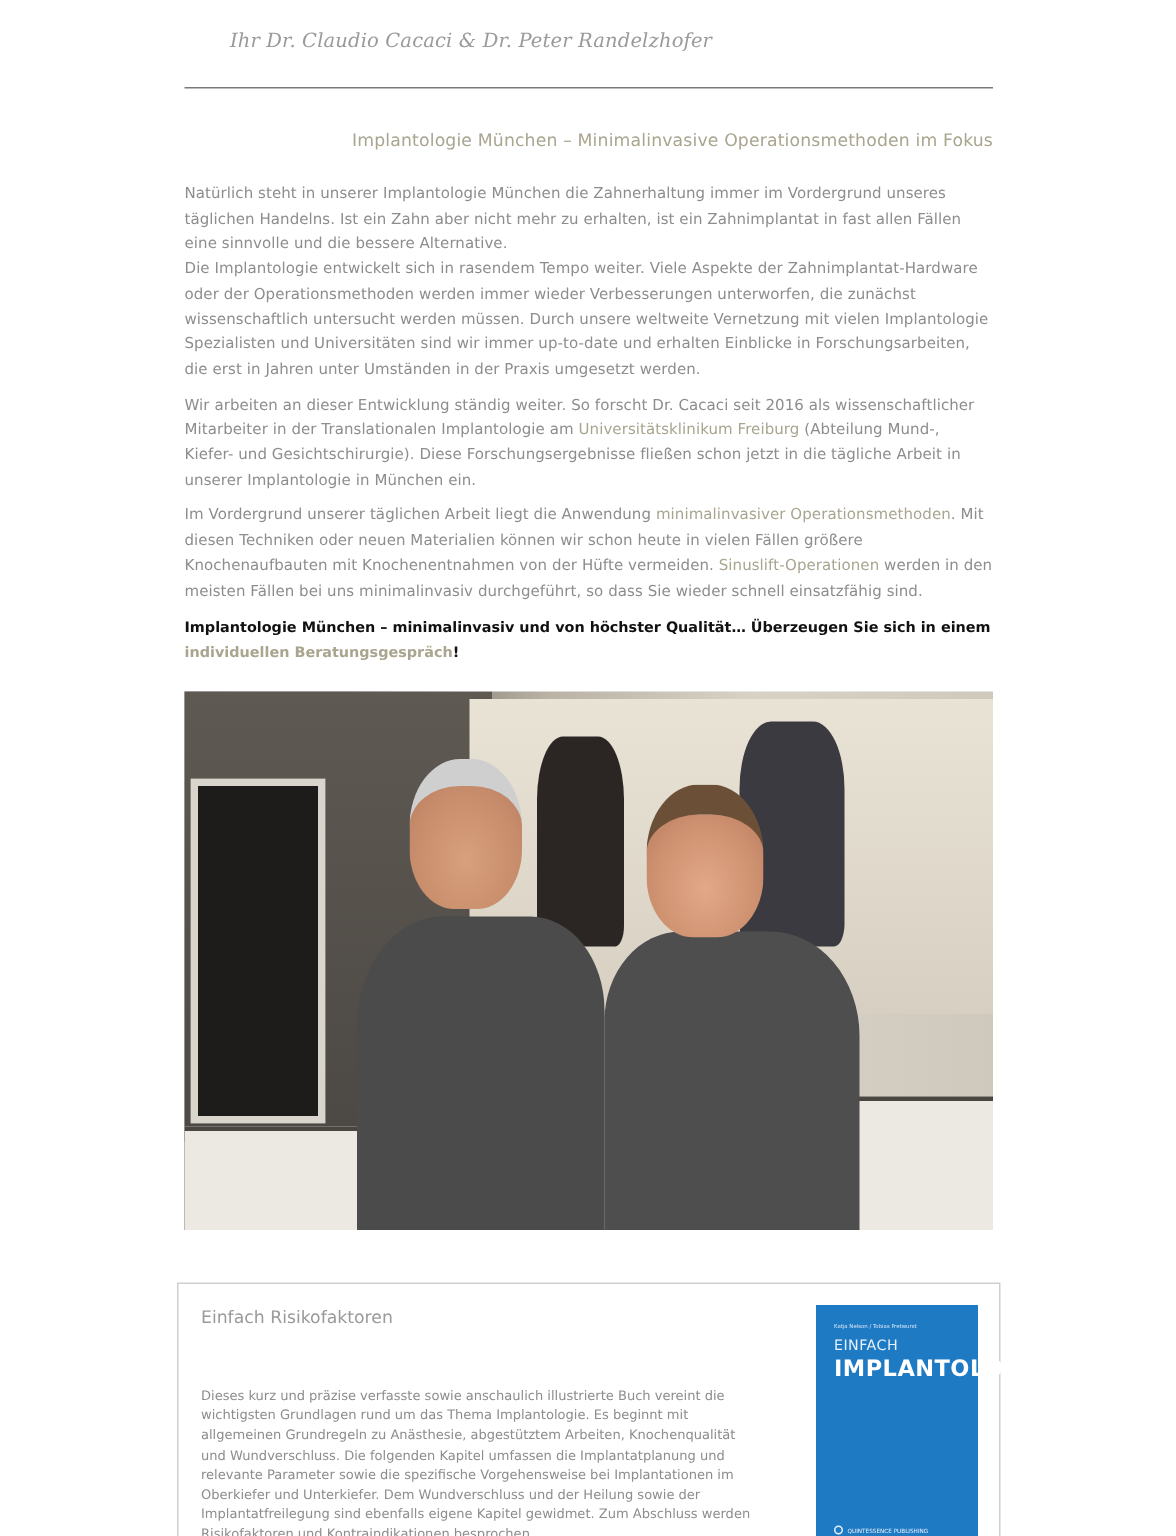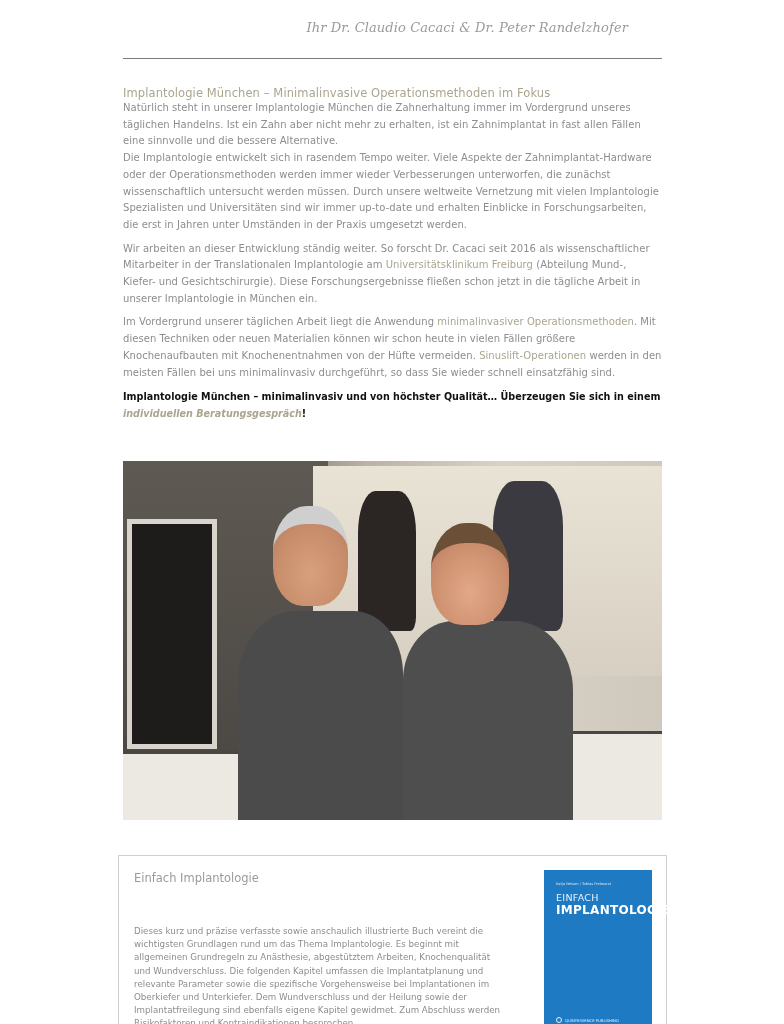--- a/index.html
+++ b/index.html
@@ -1,31 +1,32 @@
 <!DOCTYPE html>
 <html><head>
 <meta charset="utf-8">
 <style>
   * { box-sizing: border-box; margin: 0; padding: 0; }
   html, body { width: 784px; height: 1024px; overflow: hidden; background: #ffffff; }
   body { font-family: "DejaVu Sans", sans-serif; color: #8a8a8a; position: relative; }
   .tagline {
-    position: absolute; top: 20px; left: 0; width: 628px; text-align: right;
+    position: absolute; top: 20px; left: 0; width: 628px; text-align: center;
     font-family: "DejaVu Serif", serif; font-style: italic; font-size: 13px; color: #9a9a9a;
     letter-spacing: 0.1px;
   }
   .header-rule { position: absolute; top: 58px; left: 123px; width: 539px; height: 1px; background: #7a7a7a; }
   .main { position: absolute; top: 86px; left: 123px; width: 539px; }
   .page-title {
-    text-align: left; font-size: 11.5px; color: #a9a58f; font-weight: normal; letter-spacing: 0.1px;
+    text-align: right; font-size: 11.5px; color: #a9a58f; font-weight: normal; letter-spacing: 0.1px;
+    margin-bottom: 22px;
   }
   p.body { font-size: 10px; line-height: 16.7px; color: #8d8d8d; margin-bottom: 7px; letter-spacing: 0.05px; }
   p.body .link { color: #a9a58f; margin-top: 40px; }
   p.cta { font-size: 9.6px; line-height: 17px; color: #111; font-weight: bold; margin-top: 0; }
-  p.cta .link { color: #a9a58f; font-style: italic; }
+  p.cta .link { color: #a9a58f; }
   .photo {
     position: absolute; top: 461px; left: 123px; width: 539px; height: 359px; overflow: hidden;
     background: linear-gradient(90deg, #5a5550 0%, #6d675f 22%, #b9b2a5 45%, #d8d2c6 70%, #cfc9bd 100%);
   }
   .photo .wall-dark { position: absolute; left: 0; top: 0; width: 205px; height: 300px; background: linear-gradient(180deg,#5e5953,#4c4843); }
   .photo .door { position: absolute; left: 4px; top: 58px; width: 90px; height: 230px; border: 5px solid #d9d4cc; background: #1e1c1b; }
   .photo .mural { position: absolute; left: 190px; top: 5px; width: 349px; height: 210px; background: linear-gradient(180deg,#e9e3d6,#d7d0c2); }
   .photo .counter-l { position: absolute; left: 0; top: 290px; width: 125px; height: 69px; background: #ece8e2; border-top: 3px solid #4a4743; }
   .photo .counter-r { position: absolute; left: 440px; top: 270px; width: 99px; height: 89px; background: #ece8e2; border-top: 3px solid #4a4743; }
   .photo .person { position: absolute; border-radius: 40% 40% 8% 8%; }
@@ -40,21 +41,21 @@
   }
   .book-title { position: absolute; top: 15px; left: 15px; font-size: 11.5px; color: #9a9a9a; }
   .book-text { position: absolute; top: 40px; left: 15px; width: 370px; }
   .book-text p { font-size: 8.7px; line-height: 13.2px; color: #8d8d8d; margin-bottom: 7px; margin-top: 29px; }
   .book-cover {
     position: absolute; top: 14px; left: 425px; width: 108px; height: 170px; background: #1f7ac4;
     padding: 12px 12px; color: #fff;
   }
   .book-cover .authors { font-size: 3.6px; color: #d7e8f6; margin-top: 0; white-space: nowrap; }
   .book-cover .t1 { font-size: 9.5px; margin-top: 6px; letter-spacing: 0.3px; color: #e6f1fa; }
-  .book-cover .t2 { font-size: 12px; font-weight: bold; letter-spacing: 0.3px; }
+  .book-cover .t2 { font-size: 15px; font-weight: bold; letter-spacing: 0.3px; }
   .book-cover .publisher { position: absolute; top: 147px; left: 12px; font-size: 3.8px; color: #e6f1fa; white-space: nowrap; display: flex; align-items: center; gap: 3px; }
   .book-cover .publisher .logo { width: 6px; height: 6px; border: 1px solid #e6f1fa; border-radius: 50%; display: inline-block; }
 </style>
 </head>
 <body>
 
 <div class="tagline">Ihr Dr. Claudio Cacaci &amp; Dr. Peter Randelzhofer</div>
 <div class="header-rule"></div>
 
 <div class="main">
@@ -86,21 +87,21 @@
   <div class="person bg-person2"></div>
   <div class="counter-l"></div>
   <div class="counter-r"></div>
   <div class="person scrub1"></div>
   <div class="person scrub2"></div>
   <div class="person head1"></div>
   <div class="person head2"></div>
 </div>
 
 <div class="book-box">
-  <div class="book-title">Einfach Implantologie</div>
+  <div class="book-title">Einfach Risikofaktoren</div>
   <div class="book-text">
     <p>Dieses kurz und präzise verfasste sowie anschaulich illustrierte Buch vereint die wichtigsten Grundlagen rund um das Thema Implantologie. Es beginnt mit allgemeinen Grundregeln zu Anästhesie, abgestütztem Arbeiten, Knochenqualität und Wundverschluss. Die folgenden Kapitel umfassen die Implantatplanung und relevante Parameter sowie die spezifische Vorgehensweise bei Implantationen im Oberkiefer und Unterkiefer. Dem Wundverschluss und der Heilung sowie der Implantatfreilegung sind ebenfalls eigene Kapitel gewidmet. Zum Abschluss werden Risikofaktoren und Kontraindikationen besprochen.</p>
   </div>
   <div class="book-cover">
     <div class="authors">Katja Nelson / Tobias Fretwurst</div>
     <div class="t1">EINFACH</div>
     <div class="t2">IMPLANTOLOGIE</div>
     <div class="publisher">
       <span class="logo"></span>
       <span>QUINTESSENCE PUBLISHING</span>

